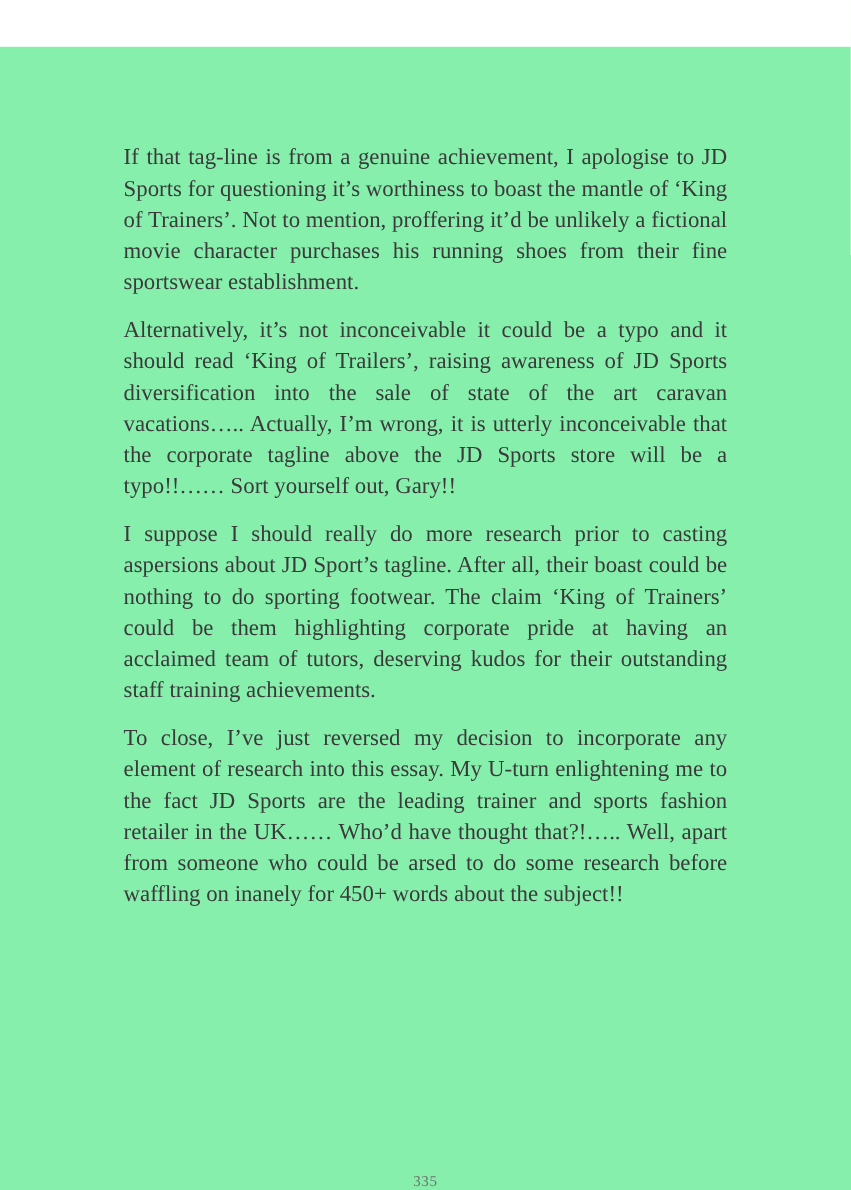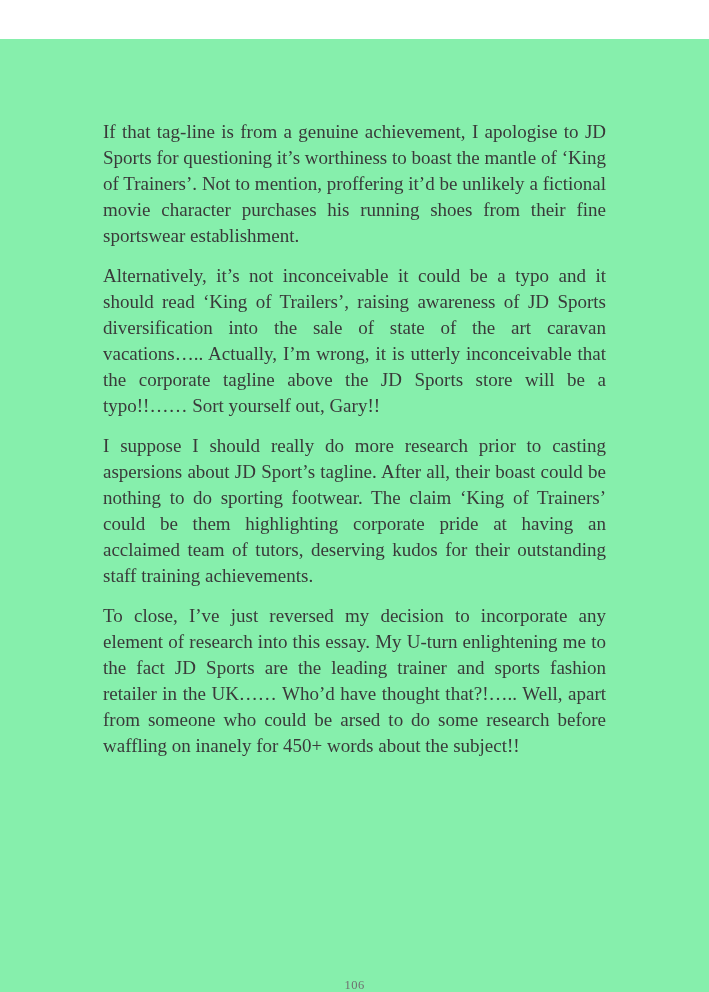--- a/index.html
+++ b/index.html
@@ -47,15 +47,15 @@
 <body>
 
 <div class="page">
   <div class="content">
     <p>If that tag-line is from a genuine achievement, I apologise to JD Sports for questioning it’s worthiness to boast the mantle of ‘King of Trainers’. Not to mention, proffering it’d be unlikely a fictional movie character purchases his running shoes from their fine sportswear establishment.</p>
     <p>Alternatively, it’s not inconceivable it could be a typo and it should read ‘King of Trailers’, raising awareness of JD Sports diversification into the sale of state of the art caravan vacations….. Actually, I’m wrong, it is utterly inconceivable that the corporate tagline above the JD Sports store will be a typo!!…… Sort yourself out, Gary!!</p>
     <p>I suppose I should really do more research prior to casting aspersions about JD Sport’s tagline. After all, their boast could be nothing to do sporting footwear. The claim ‘King of Trainers’ could be them highlighting corporate pride at having an acclaimed team of tutors, deserving kudos for their outstanding staff training achievements.</p>
     <p>To close, I’ve just reversed my decision to incorporate any element of research into this essay. My U-turn enlightening me to the fact JD Sports are the leading trainer and sports fashion retailer in the UK…… Who’d have thought that?!….. Well, apart from someone who could be arsed to do some research before waffling on inanely for 450+ words about the subject!!</p>
   </div>
   <div class="page-footer">
-    <span class="page-number">106</span>
+    <span class="page-number">335</span>
   </div>
 </div>
 
 </body></html>

